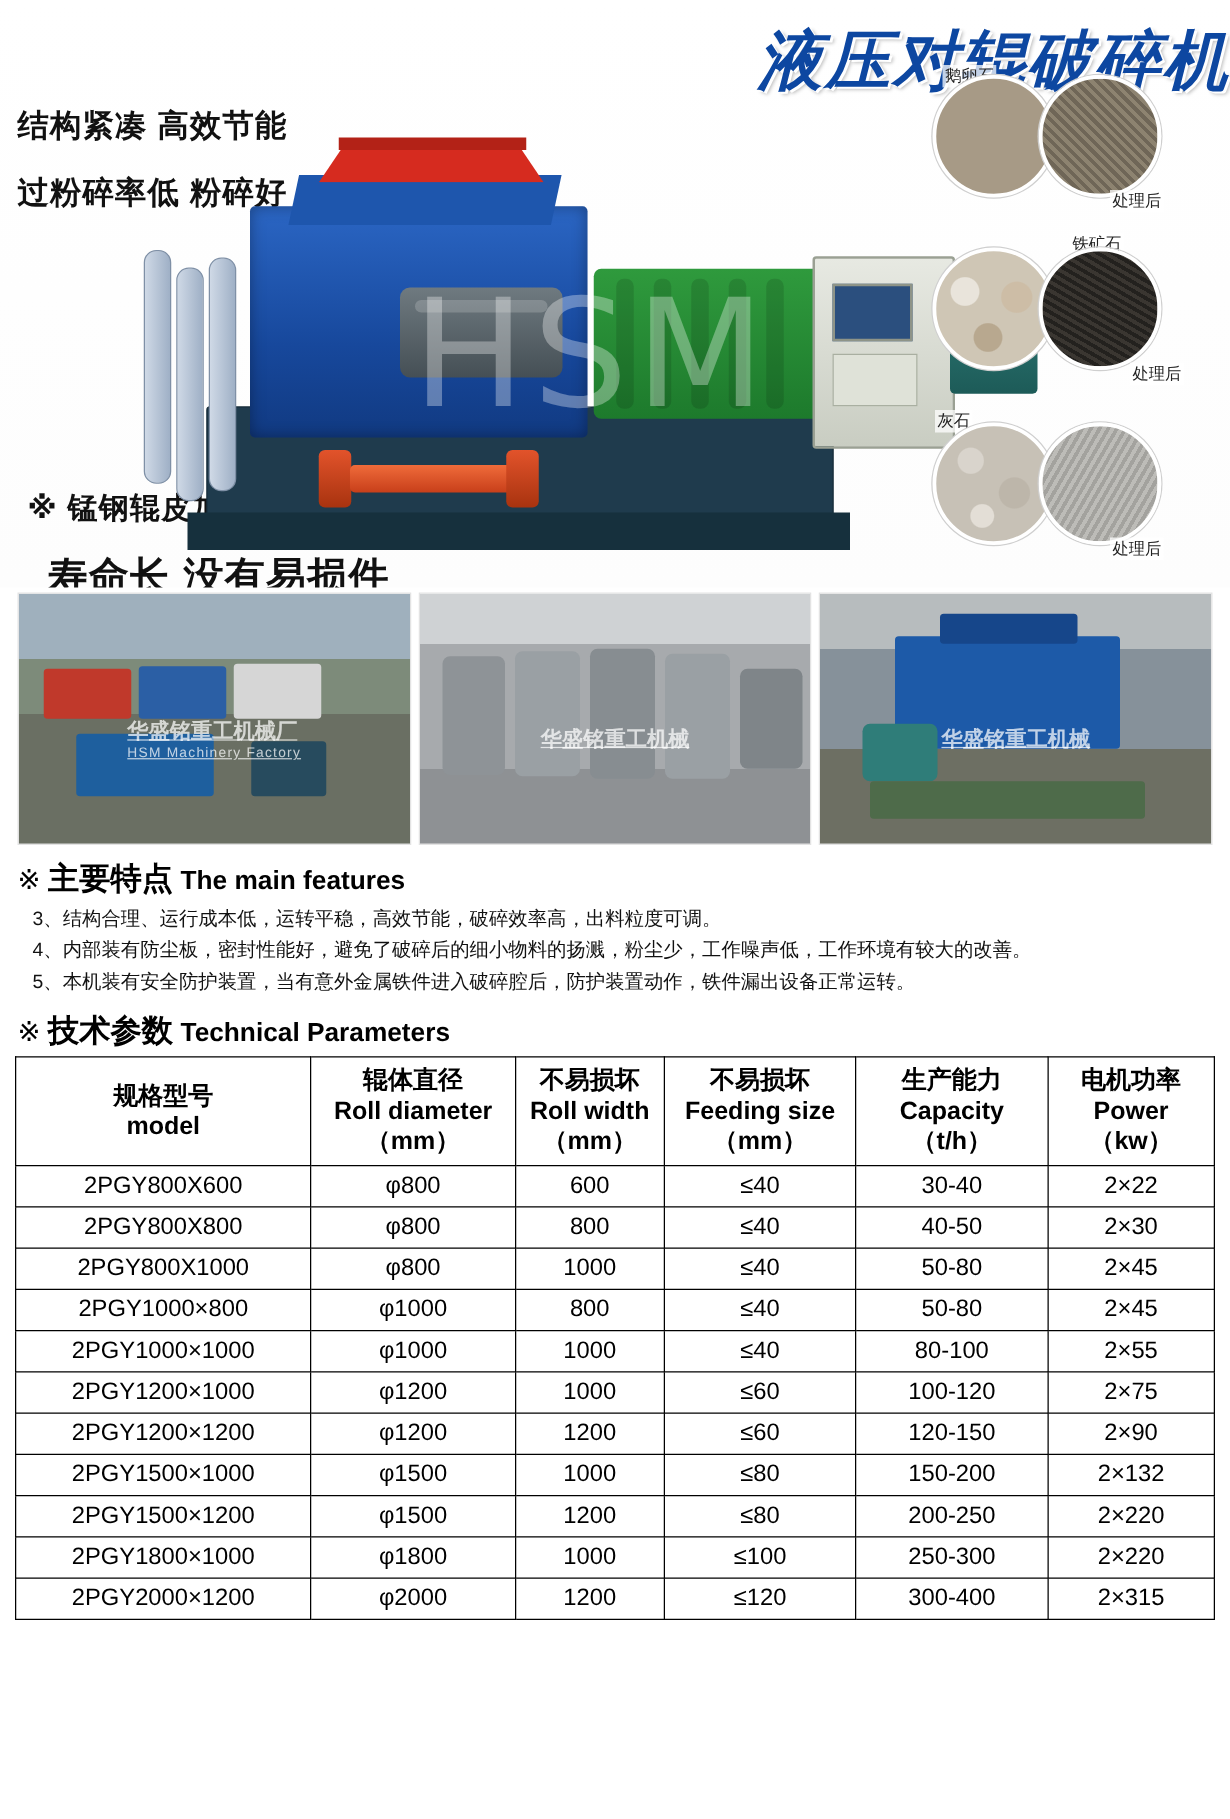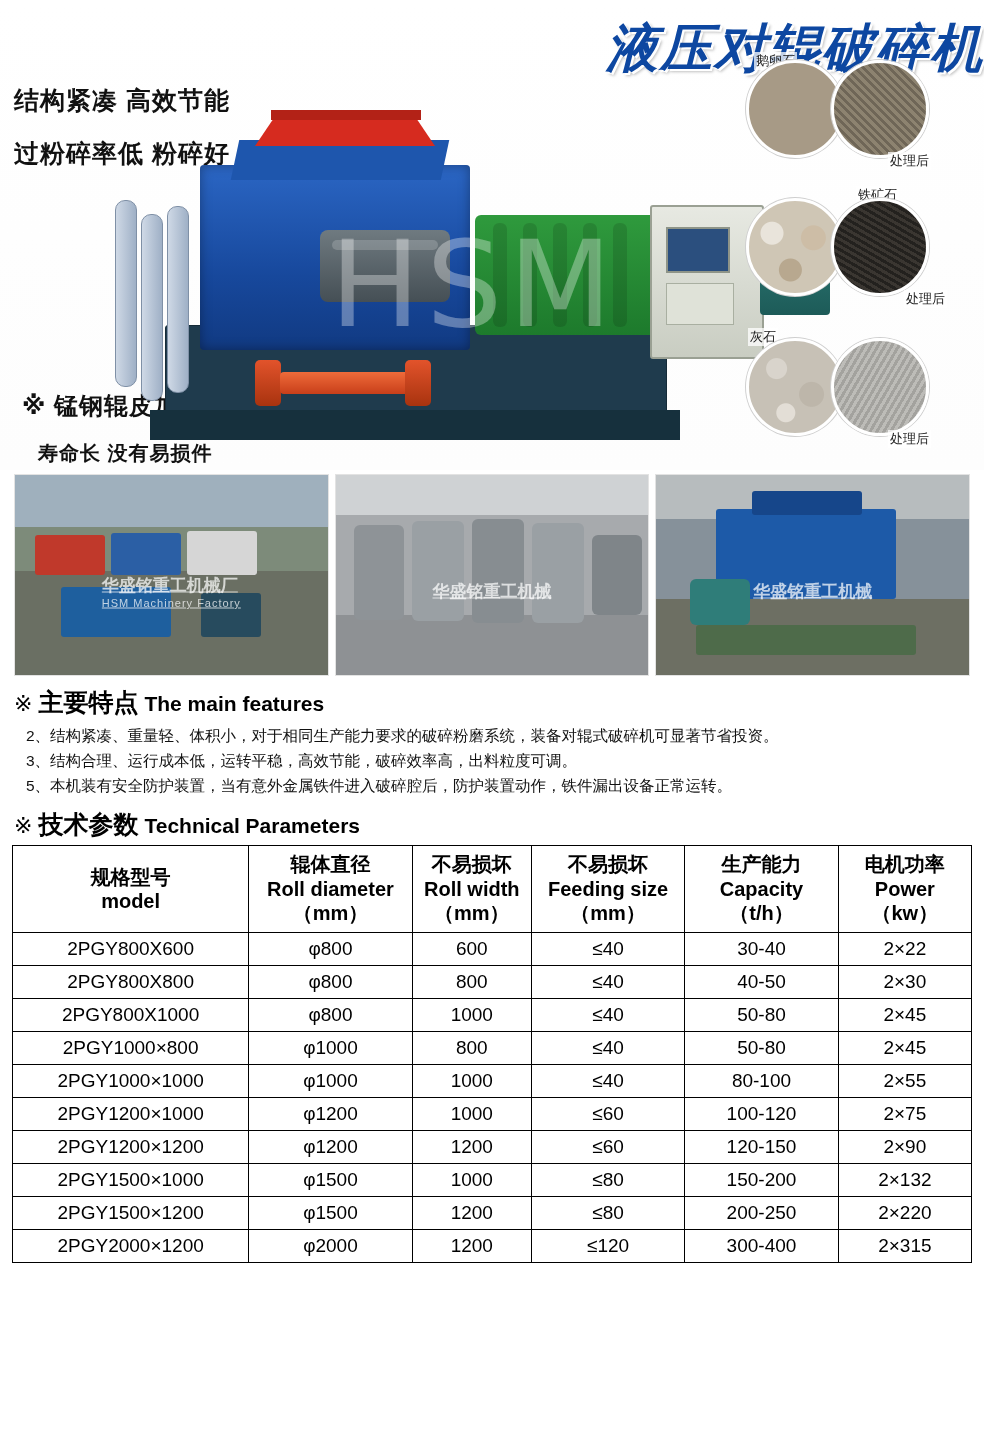--- a/index.html
+++ b/index.html
@@ -20,21 +20,21 @@
     font-size:52px;font-weight:bold;letter-spacing:2px;
     color:#0d47a1;
     text-shadow:2px 2px 0 #ffffff, 3px 3px 3px rgba(0,0,0,.25);
     font-family:"DejaVu Sans","Liberation Sans",sans-serif;
     font-style:italic;
   }
   .claim{position:absolute;font-size:25px;font-weight:bold;color:#111;letter-spacing:1px;}
   .claim1{left:14px;top:84px;}
   .claim2{left:14px;top:137px;}
   .claim3{left:22px;top:390px;font-size:24px;}
-  .claim4{left:38px;top:440px;font-size:20px;}
+  .claim4{left:38px;top:440px;font-size:32px;}
 
   
   .machine{position:absolute;left:95px;top:110px;width:650px;height:345px;}
   .m-base{position:absolute;left:70px;top:215px;width:500px;height:110px;background:#1f3b4d;border:1px solid #162b38;border-radius:3px;}
   .m-base2{position:absolute;left:55px;top:300px;width:530px;height:30px;background:#16303d;}
   .m-blue{position:absolute;left:105px;top:55px;width:270px;height:185px;background:linear-gradient(180deg,#2b66c4 0%,#17489c 60%,#113a82 100%);border-radius:4px;box-shadow:inset 0 0 12px rgba(0,0,0,.35);}
   .m-blue2{position:absolute;left:140px;top:30px;width:210px;height:40px;background:#1e56ad;transform:skewX(-12deg);}
   .m-hopper{position:absolute;left:160px;top:4px;width:180px;height:32px;background:#d62b1f;clip-path:polygon(12% 0,88% 0,100% 100%,0% 100%);}
   .m-hopper2{position:absolute;left:176px;top:0px;width:150px;height:10px;background:#b32217;}
   .m-motor{position:absolute;left:225px;top:120px;width:130px;height:72px;background:linear-gradient(180deg,#6f7a80,#454f55);border-radius:8px;}
@@ -214,22 +214,22 @@
       </div>
     </div>
   </div>
 
   <div class="sec-head">
     <span class="sec-star">※</span>
     <span class="sec-cn">主要特点</span>
     <span class="sec-en">The main features</span>
   </div>
   <ol class="features">
-    <li>2、结构紧凑、重量轻、体积小，对于相同生产能力要求的破碎粉磨系统，装备对辊式破碎机可显著节省投资。</li>
     <li>3、结构合理、运行成本低，运转平稳，高效节能，破碎效率高，出料粒度可调。</li>
+    <li>4、内部装有防尘板，密封性能好，避免了破碎后的细小物料的扬溅，粉尘少，工作噪声低，工作环境有较大的改善。</li>
     <li>5、本机装有安全防护装置，当有意外金属铁件进入破碎腔后，防护装置动作，铁件漏出设备正常运转。</li>
   </ol>
 
   <div class="sec-head">
     <span class="sec-star">※</span>
     <span class="sec-cn">技术参数</span>
     <span class="sec-en">Technical Parameters</span>
   </div>
 
   <div class="tbl-wrap">
@@ -342,20 +342,28 @@
           </tr>
         <tr>
             <td>2PGY1500×1200</td>
             <td>φ1500</td>
             <td>1200</td>
             <td>≤80</td>
             <td>200-250</td>
             <td>2×220</td>
           </tr>
         <tr>
+            <td>2PGY1800×1000</td>
+            <td>φ1800</td>
+            <td>1000</td>
+            <td>≤100</td>
+            <td>250-300</td>
+            <td>2×220</td>
+          </tr>
+        <tr>
             <td>2PGY2000×1200</td>
             <td>φ2000</td>
             <td>1200</td>
             <td>≤120</td>
             <td>300-400</td>
             <td>2×315</td>
           </tr>
       </tbody>
     </table>
   </div>

